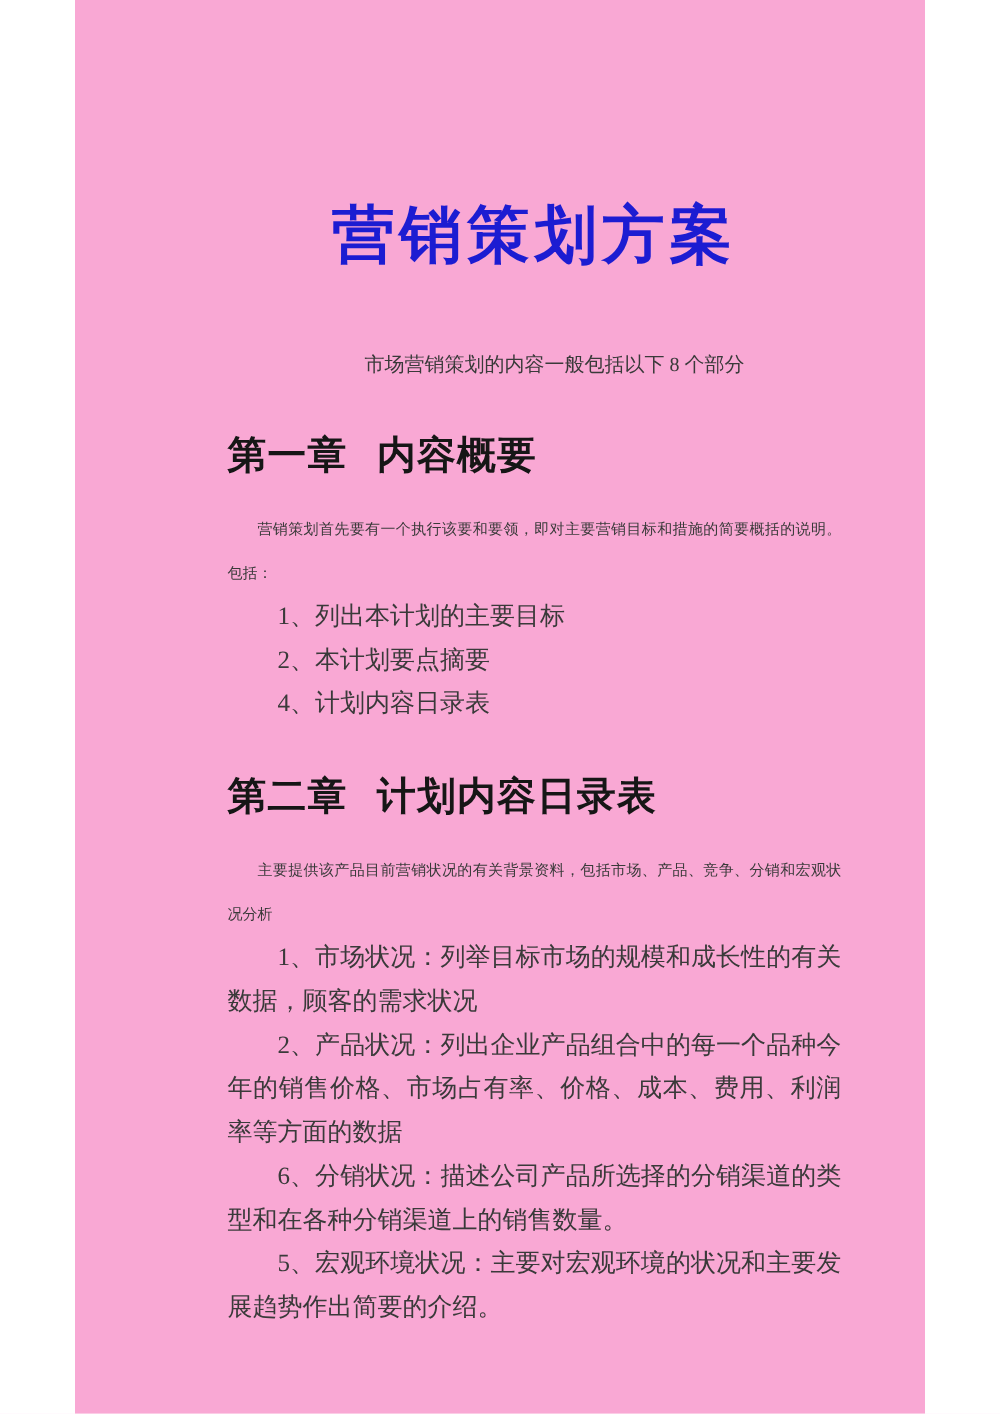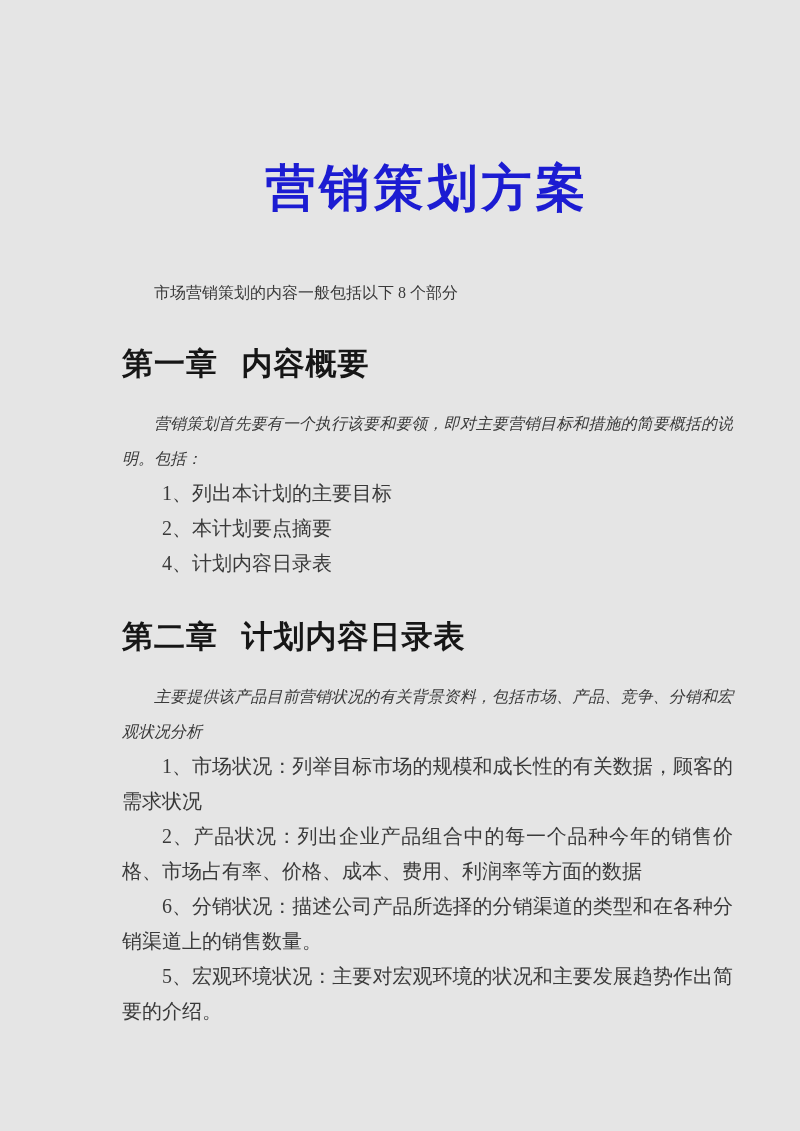--- a/index.html
+++ b/index.html
@@ -3,24 +3,24 @@
 <meta charset="utf-8">
 <style>
   * { box-sizing: border-box; }
   html, body {
     margin: 0;
     padding: 0;
     background: #ffffff;
   }
   .page {
     position: relative;
-    width: 800px;
+    width: 680px;
     height: 1131px;
     margin: 0 auto;
-    background: #e5e5e5;
+    background: #f9a8d4;
     padding: 160px 67px 0 122px;
     font-family: "Liberation Serif", "DejaVu Serif", serif;
     color: #343434;
     overflow: hidden;
   }
   .doc-title {
     margin: 0;
     text-align: center;
     font-family: "Liberation Sans", "DejaVu Sans", sans-serif;
     font-weight: 700;
@@ -28,40 +28,40 @@
     line-height: 56px;
     letter-spacing: 4px;
     color: #1c1cd2; 
   }
   .intro {
     margin: 62px 0 0 0;
     font-size: 16px;
     line-height: 30px;
     text-indent: 2em;
     color: #3a3a3a;
+    text-align: center;
   }
   .chapter { margin: 0; }
   .chapter-heading {
     margin: 40px 0 0 0;
     font-family: "Liberation Sans", "DejaVu Sans", sans-serif;
     font-weight: 700;
     font-size: 31px;
     line-height: 32px;
     color: #161616;
     word-spacing: 0.45em;
     letter-spacing: 1px;
   }
   .para {
     margin: 26px 0 0 0;
-    font-size: 16px;
+    font-size: 12px;
     line-height: 35px;
     text-align: justify;
     text-indent: 2em;
     color: #3a3a3a;
-    font-style: italic;
   }
   .item {
     margin: 0;
     font-size: 20px;
     line-height: 35px;
     text-align: justify;
     text-indent: 2em;
     color: #3a3a3a;
   }
 </style>

